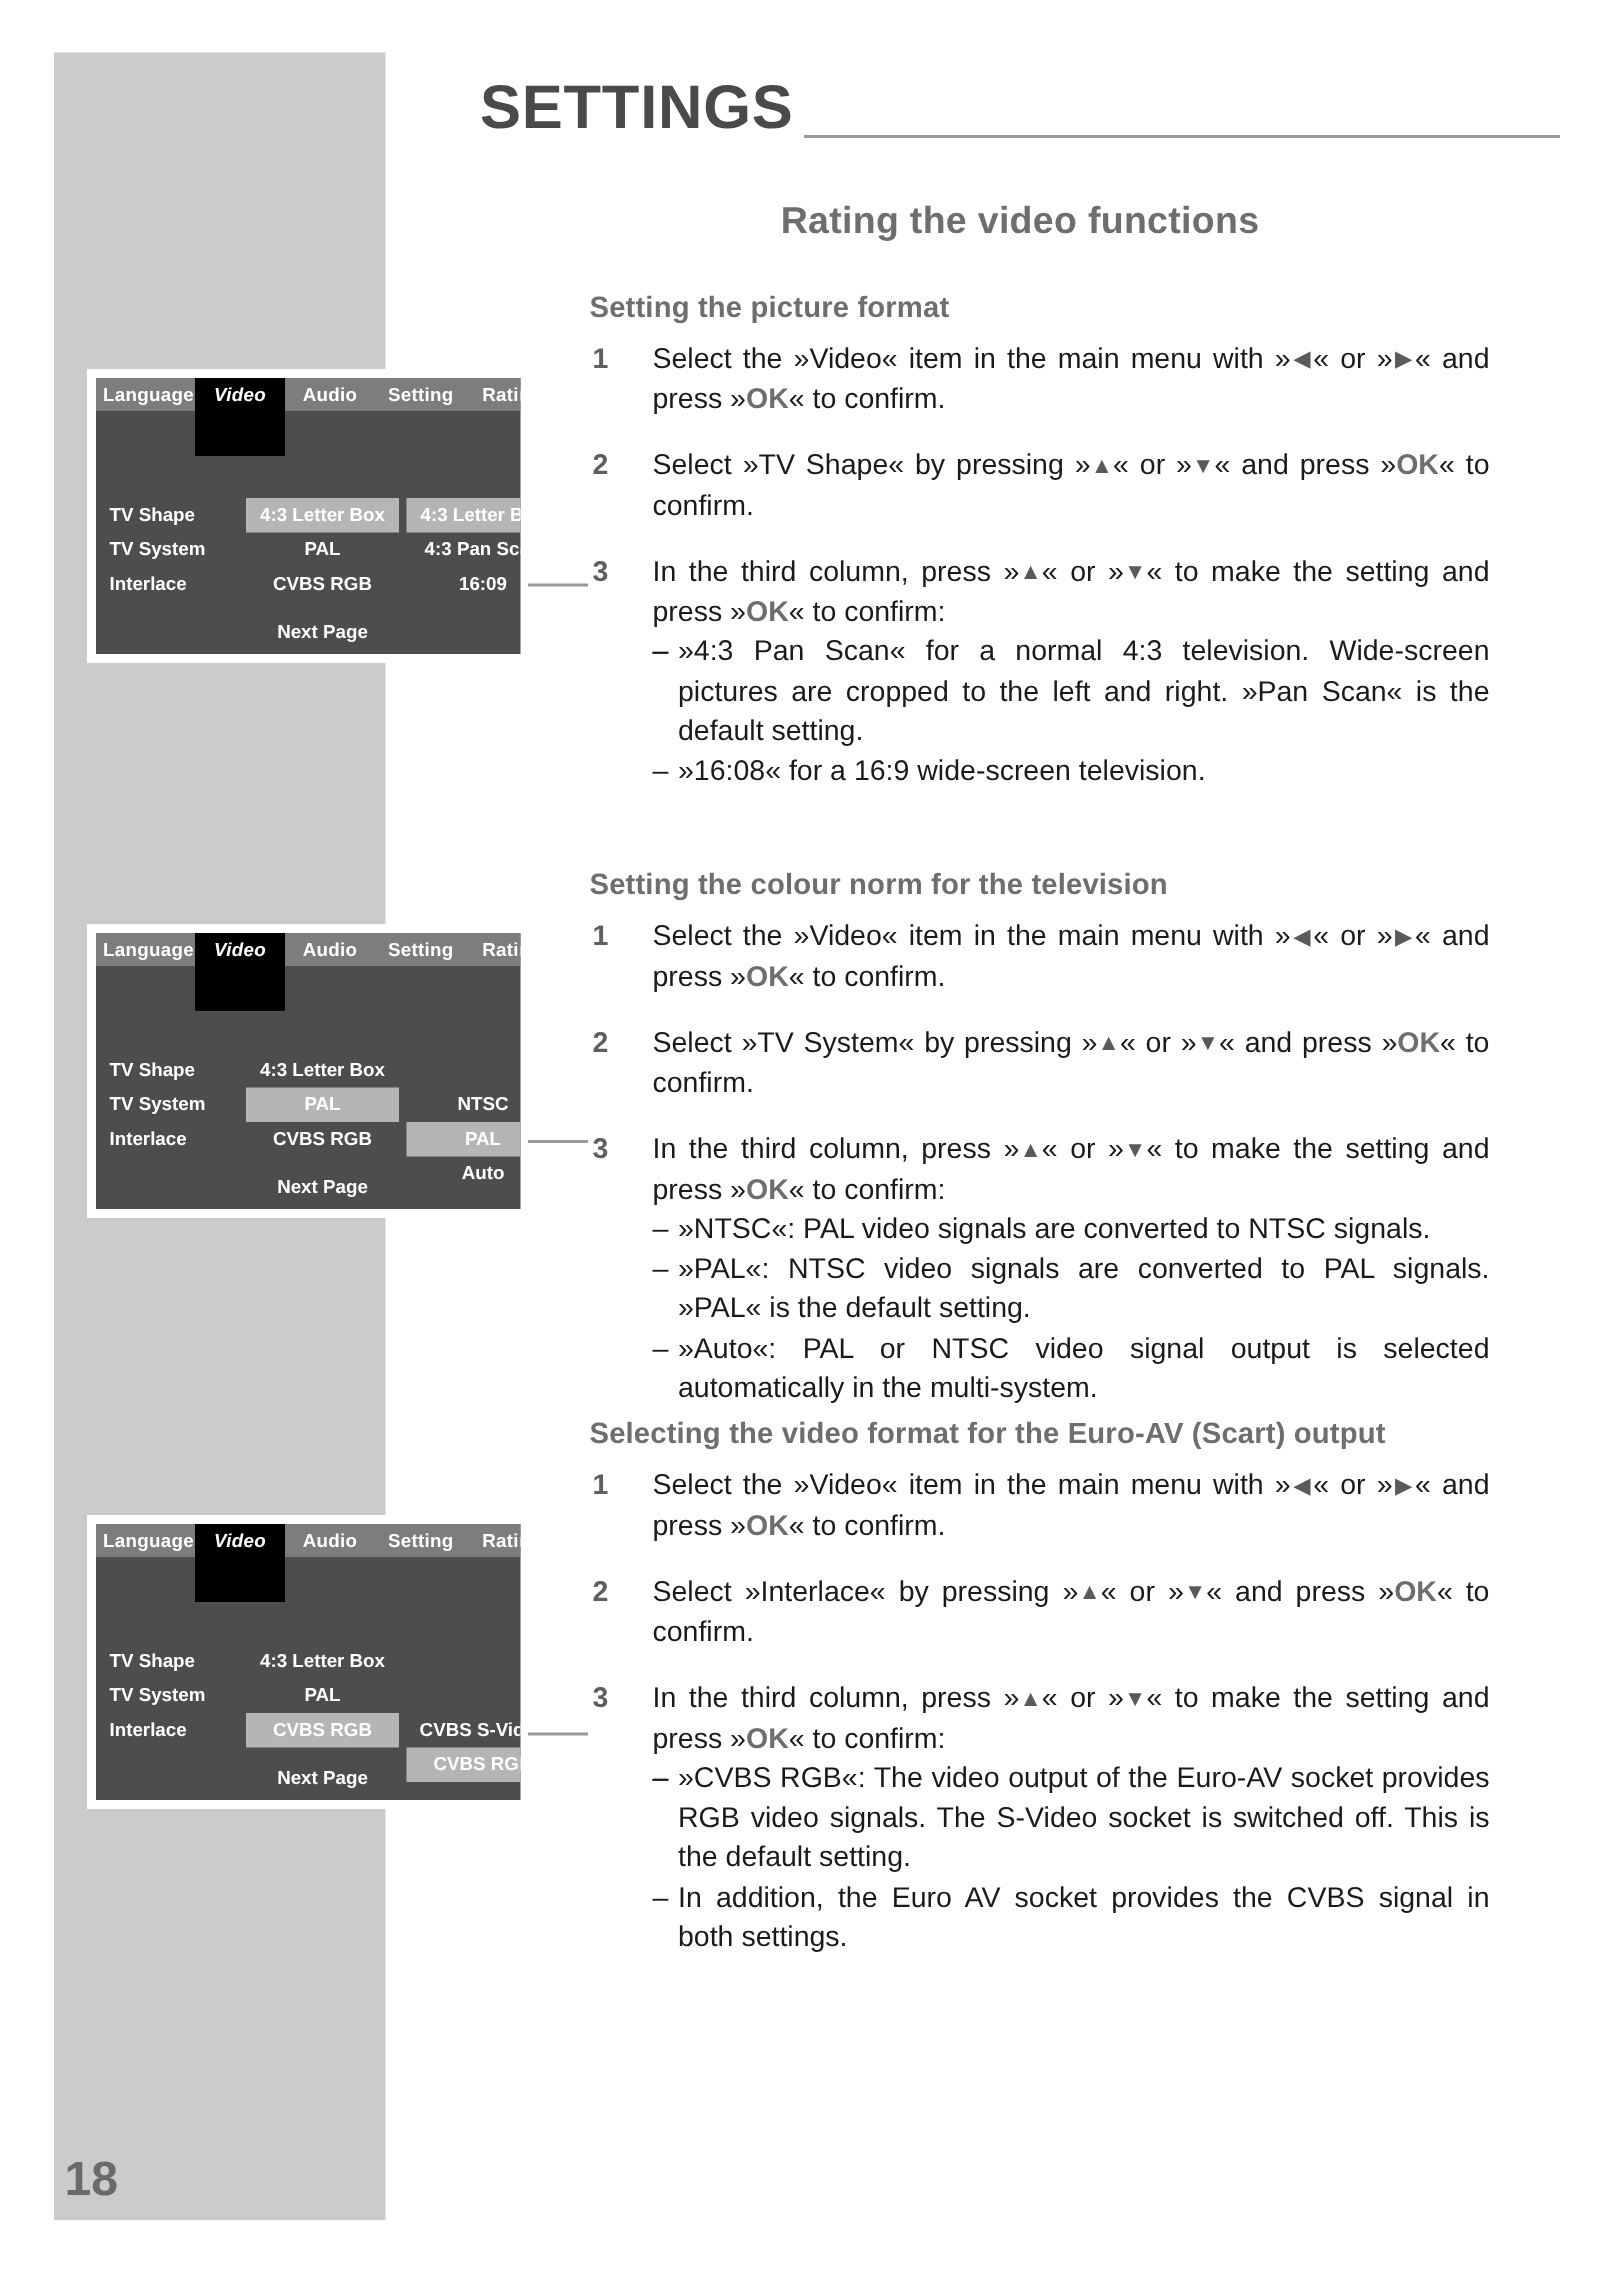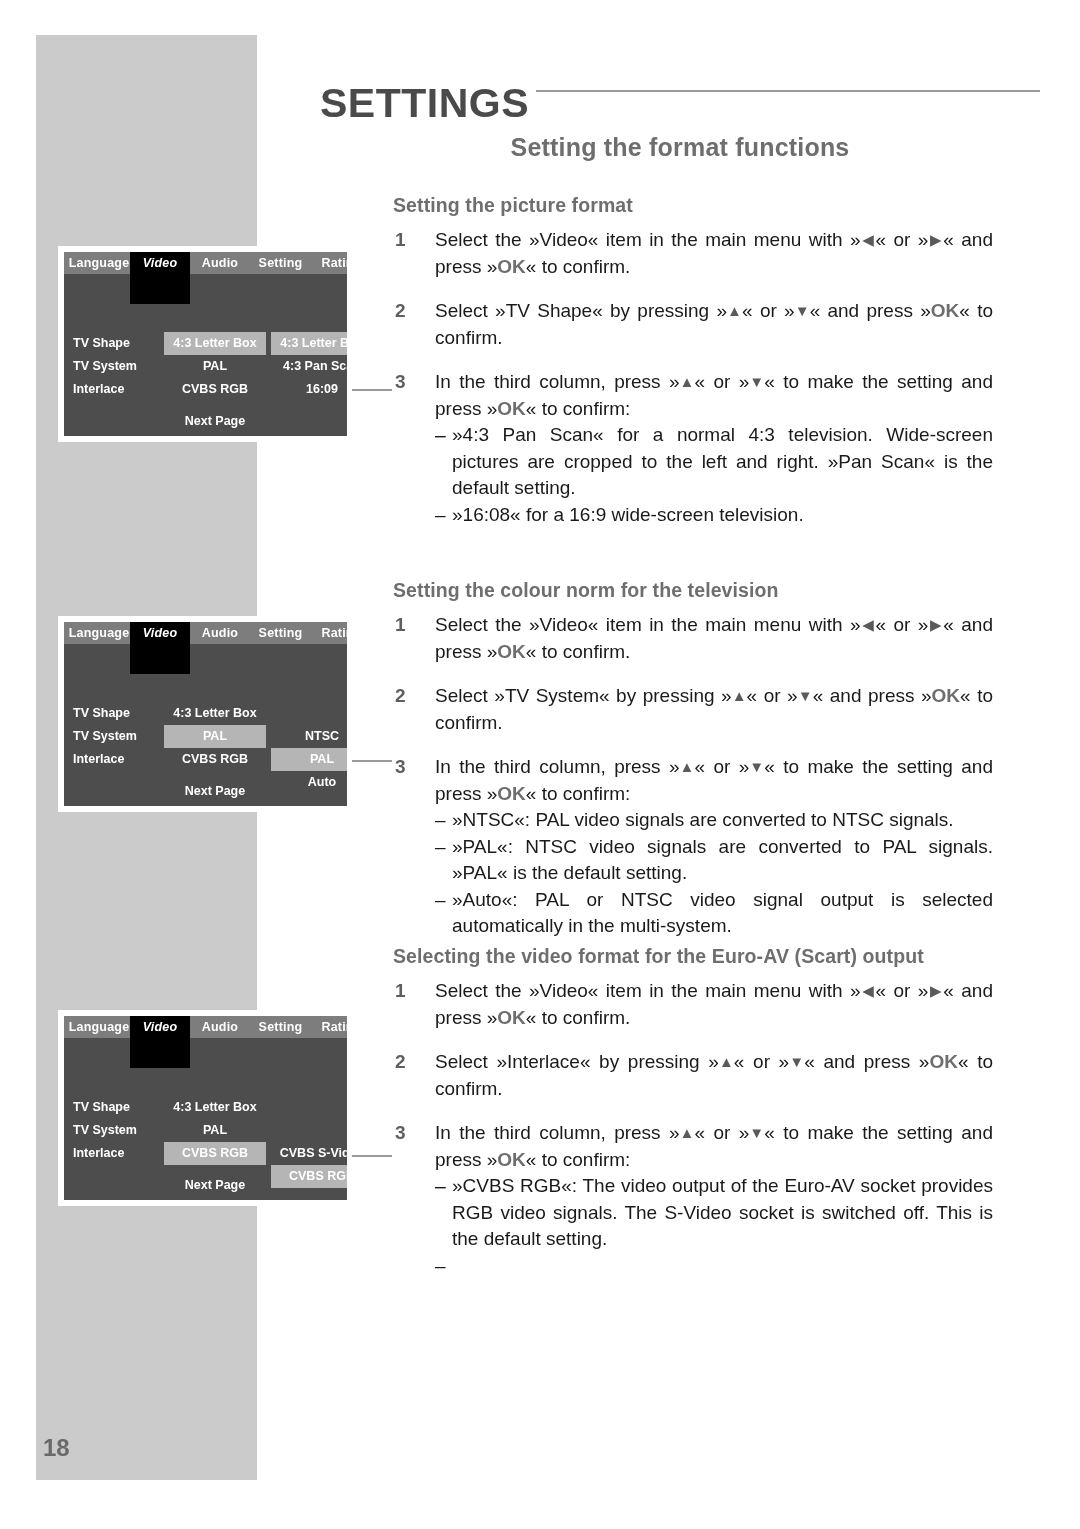--- a/index.html
+++ b/index.html
@@ -9,21 +9,21 @@
     -webkit-font-smoothing:antialiased;
   }
 
   
   #grey-band{position:absolute;left:36px;top:35px;width:221px;height:1445px;background:#cbcbcb;}
 
   
   #page-header{position:absolute;left:320px;top:48px;width:720px;height:60px;}
   #doc-title{
     font-size:41px;font-weight:bold;letter-spacing:.5px;color:#4a4a4a;
-    position:absolute;left:0;top:0;line-height:46px;margin-top:32px;
+    position:absolute;left:0;top:0;line-height:46px;
   }
   #header-rule{position:absolute;left:216px;top:42px;width:504px;height:2px;background:#9a9a9a;}
 
   #page-heading{
     position:absolute;left:320px;top:133px;width:720px;
     font-size:25px;font-weight:bold;color:#6e6e6e;letter-spacing:.2px;
     text-align:center;
   }
 
   
@@ -70,34 +70,34 @@
           color:#fff;font-size:12.5px;font-weight:bold;text-align:center;}
   .hl{background:#b5b5b5;color:#ffffff;}
   .osd-next{
     position:absolute;left:100px;width:102px;color:#fff;font-size:12.5px;font-weight:bold;
     text-align:center;
   }
   .osd-line{position:absolute;height:2px;background:#9a9a9a;}
 
   
   #page-number{
-    position:absolute;left:43px;top:1434px;font-size:24px;font-weight:bold;color:#6a6a6a;
+    position:absolute;left:43px;top:1434px;font-size:32px;font-weight:bold;color:#6a6a6a;
   }
 </style>
 </head>
 <body>
 
 <div id="grey-band"></div>
 
 <div id="page-header">
   <div id="doc-title">SETTINGS</div>
   <div id="header-rule"></div>
 </div>
 
-<div id="page-heading">Setting the format functions</div>
+<div id="page-heading">Rating the video functions</div>
 
 <div class="osd-wrap" id="osd-0" style="left:58px;top:246px;width:295px;height:196px;">
     <div class="osd">
       <div class="osd-tabs"></div>
       <div class="osd-tab" style="left: 4px; width: 62px;">Language</div>
       <div class="osd-tab active" style="left: 66px; width: 60px;">Video</div>
       <div class="osd-tab" style="left: 126px; width: 60px;">Audio</div>
       <div class="osd-tab" style="left: 186px; width: 61px;">Setting</div>
       <div class="osd-tab" style="left: 247px; width: 61px;">Rating</div>
       <div class="osd-c3 hl" style="position: absolute; top: 80px;">4:3 Letter Box</div>
@@ -229,18 +229,18 @@
     <div class="step">
       <div class="step-num">2</div>
       <div class="step-body">Select »Interlace« by pressing »<span class="arw">▲</span>« or »<span class="arw">▼</span>« and press »<b class="ok">OK</b>« to confirm.</div>
     </div>
     <div class="step">
       <div class="step-num">3</div>
       <div class="step-body">In the third column, press »<span class="arw">▲</span>« or »<span class="arw">▼</span>« to make the setting and press »<b class="ok">OK</b>« to confirm:</div>
       <ul class="dash-list">
         <li><span class="dash">–</span></li>
         <li><span class="dash">–</span><span>»CVBS RGB«: The video output of the Euro-AV socket provides RGB video signals. The S-Video socket is switched off. This is the default setting.</span></li>
-        <li><span class="dash">–</span></li>
+        <li><span class="dash">–</span><span>In addition, the Euro AV socket provides the CVBS signal in both settings.</span></li>
       </ul>
     </div>
   </div>
 
 <div id="page-number">18</div>
 
 </body></html>

